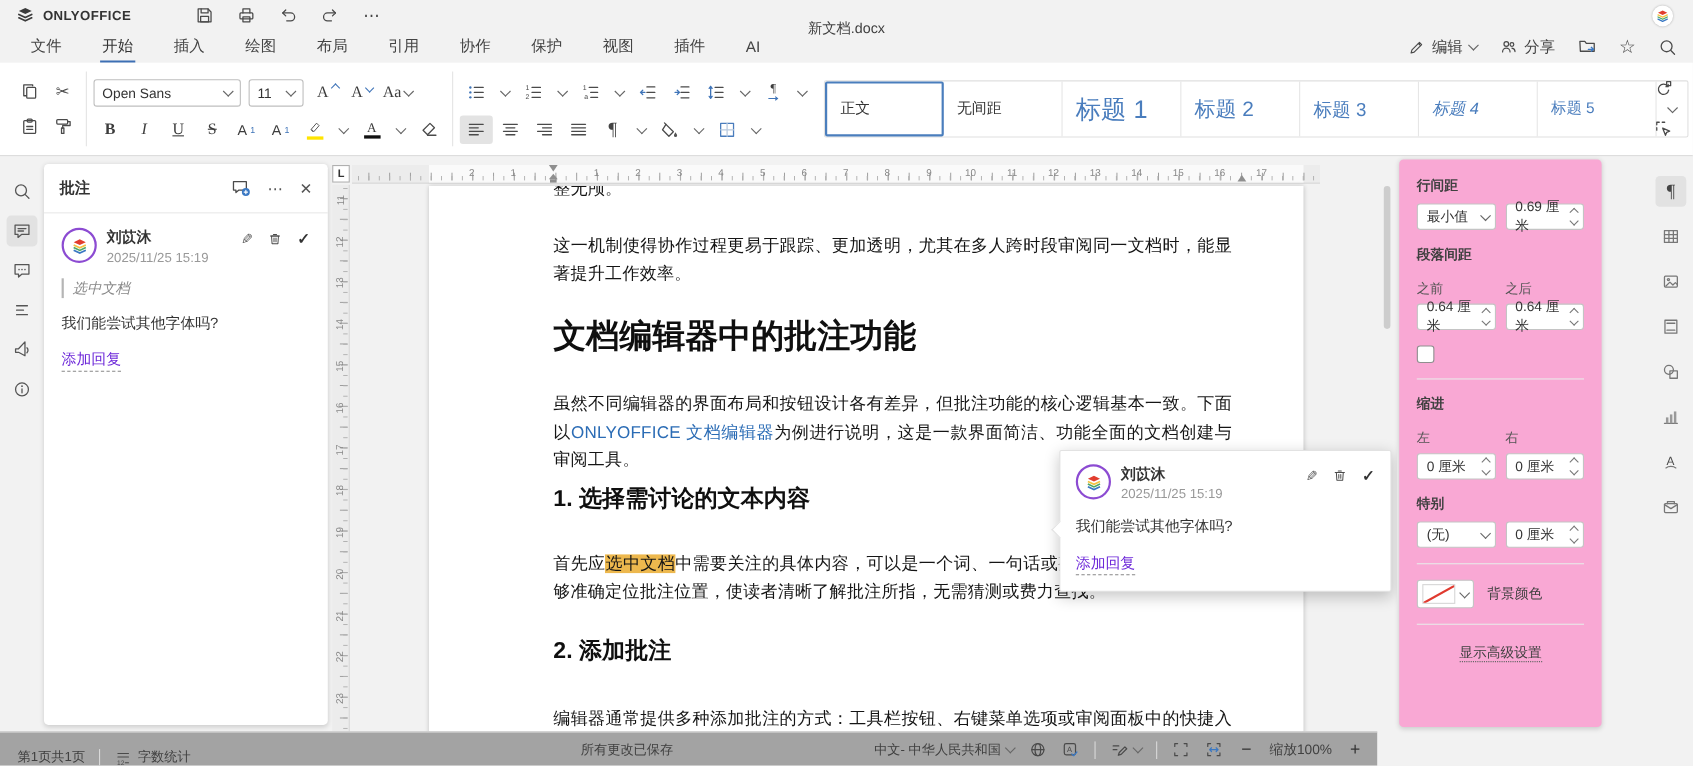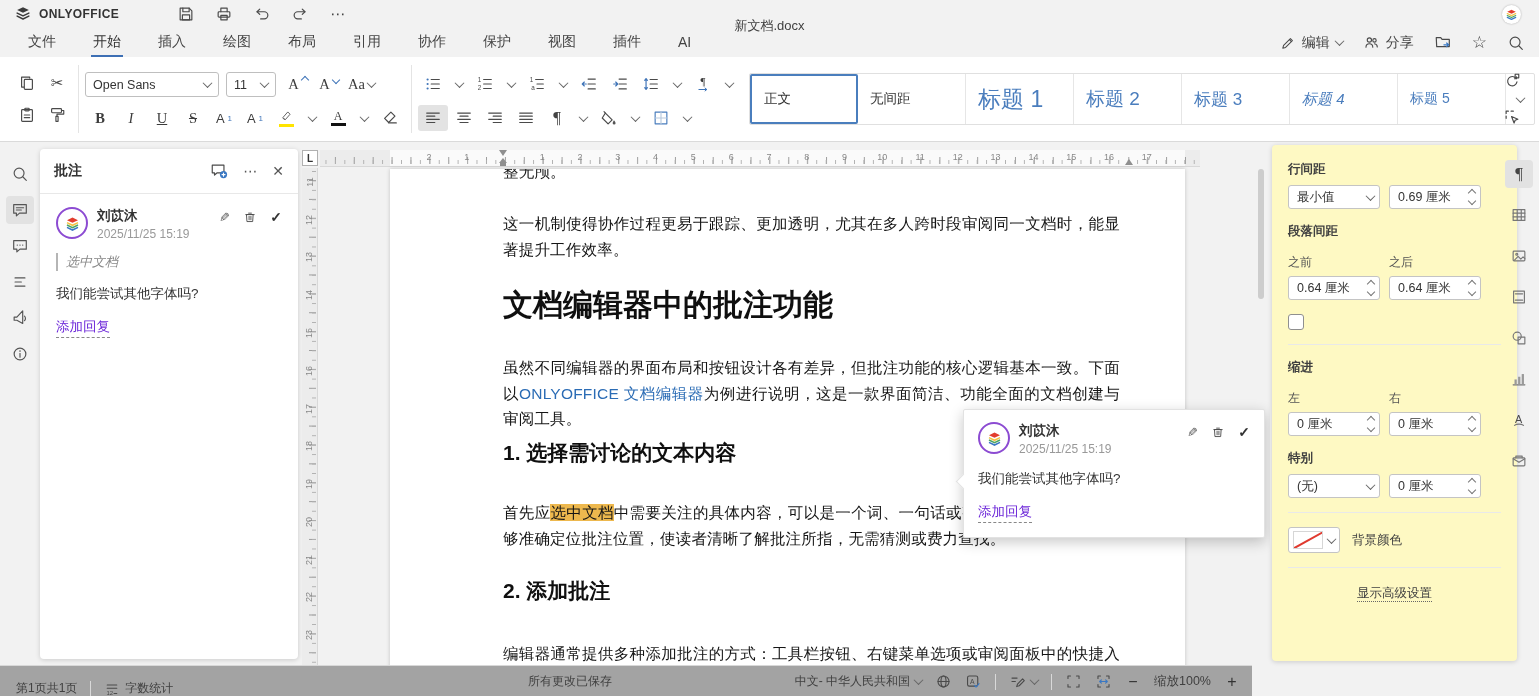--- a/index.html
+++ b/index.html
@@ -108,21 +108,21 @@
   .doc-link{color:#2b6cb5;}
   .doc-hl{background:#edb84e}
   #dscroll{position:absolute;left:958px;top:28px;width:6px;bottom:0}
   #dscroll .thumb{position:absolute;top:0;width:6px;height:130px;background:#cdcdcd;border-radius:3px}
 
   
   #popup{position:absolute;left:663px;top:268px;width:272px;background:#fff;border:1px solid #e2e2e2;border-radius:2px;box-shadow:0 4px 14px rgba(0,0,0,.22);padding:12px 14px 14px}
   #popup .arrow{position:absolute;left:-6px;top:66px;width:10px;height:10px;background:#fff;border-left:1px solid #e2e2e2;border-bottom:1px solid #e2e2e2;transform:rotate(45deg)}
 
   
-  #rpanel{position:absolute;left:1272px;top:145px;width:245px;height:516px;background:#fef9c3;border-radius:4px;box-shadow:0 1px 5px rgba(0,0,0,.16);padding:8px 16px;box-sizing:border-box}
+  #rpanel{position:absolute;left:1272px;top:145px;width:184px;height:516px;background:#f9a8d4;border-radius:4px;box-shadow:0 1px 5px rgba(0,0,0,.16);padding:8px 16px;box-sizing:border-box}
   .rp-label{font-weight:bold;font-size:12.5px;color:#404040;margin:8px 0 7px}
   .rp-sub{font-size:12px;color:#555;margin:7px 0 5px}
   .rp-row{display:flex;gap:9px}
   .rp-col{width:92px}
   .fld{height:22px;border:1px solid #c4c4c4;border-radius:3px;display:flex;align-items:center;justify-content:space-between;padding:0 5px 0 8px;font-size:12.5px;color:#333;background:#fff}
   .spn{display:flex;flex-direction:column;gap:2px;align-items:center}
   .chkrow{display:flex;gap:8px;margin-top:13px;font-size:12.5px;color:#404040;line-height:17px}
   .chk{width:14px;height:14px;border:1px solid #8f8f8f;border-radius:3px;flex:none;margin-top:1px;background:#fff}
   .rp-div{height:1px;background:#e9e9e9;margin:14px 0}
   .colorrow{display:flex;align-items:center;gap:12px}

